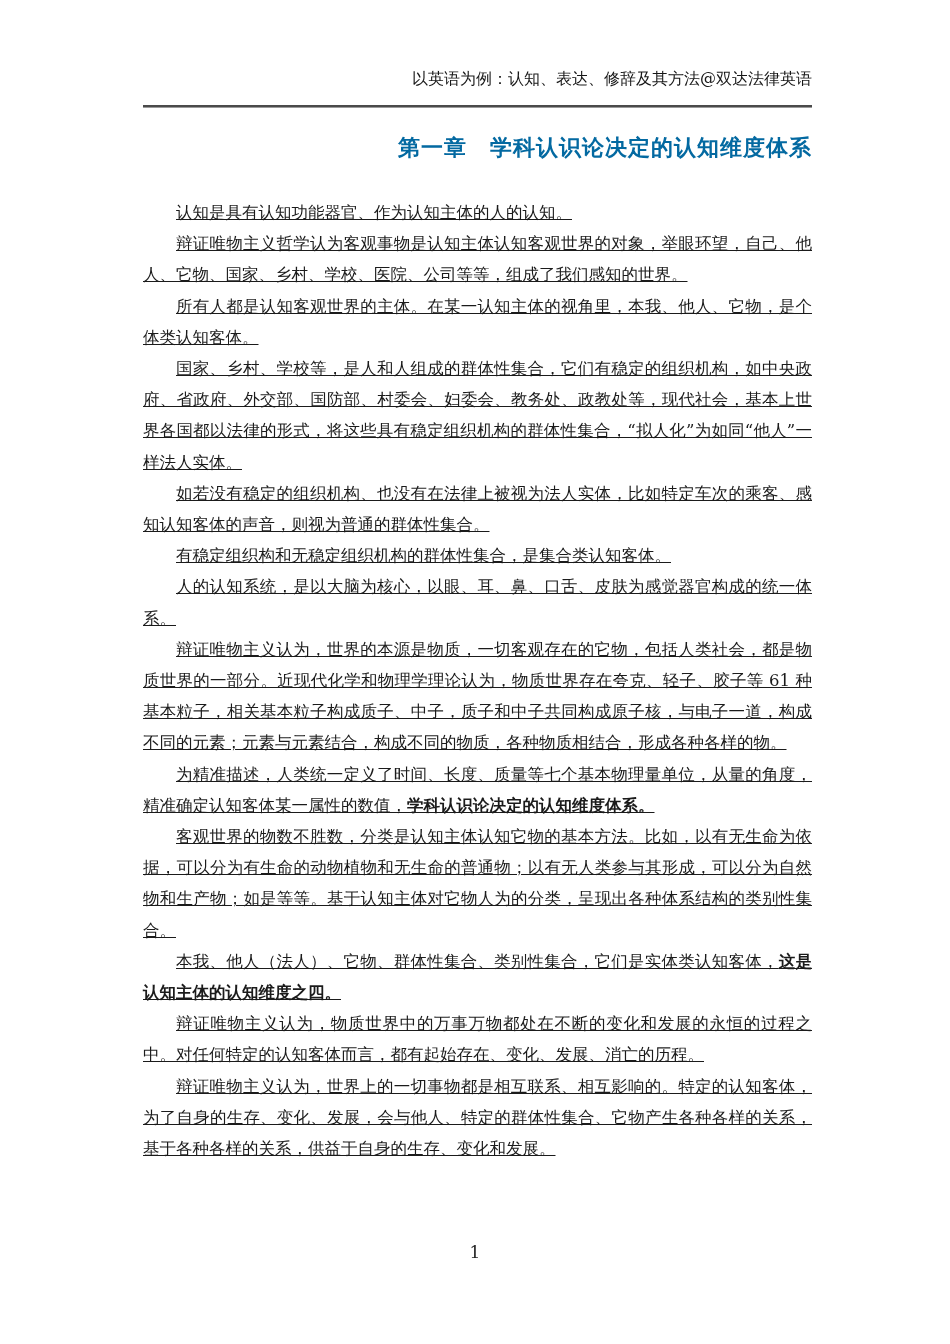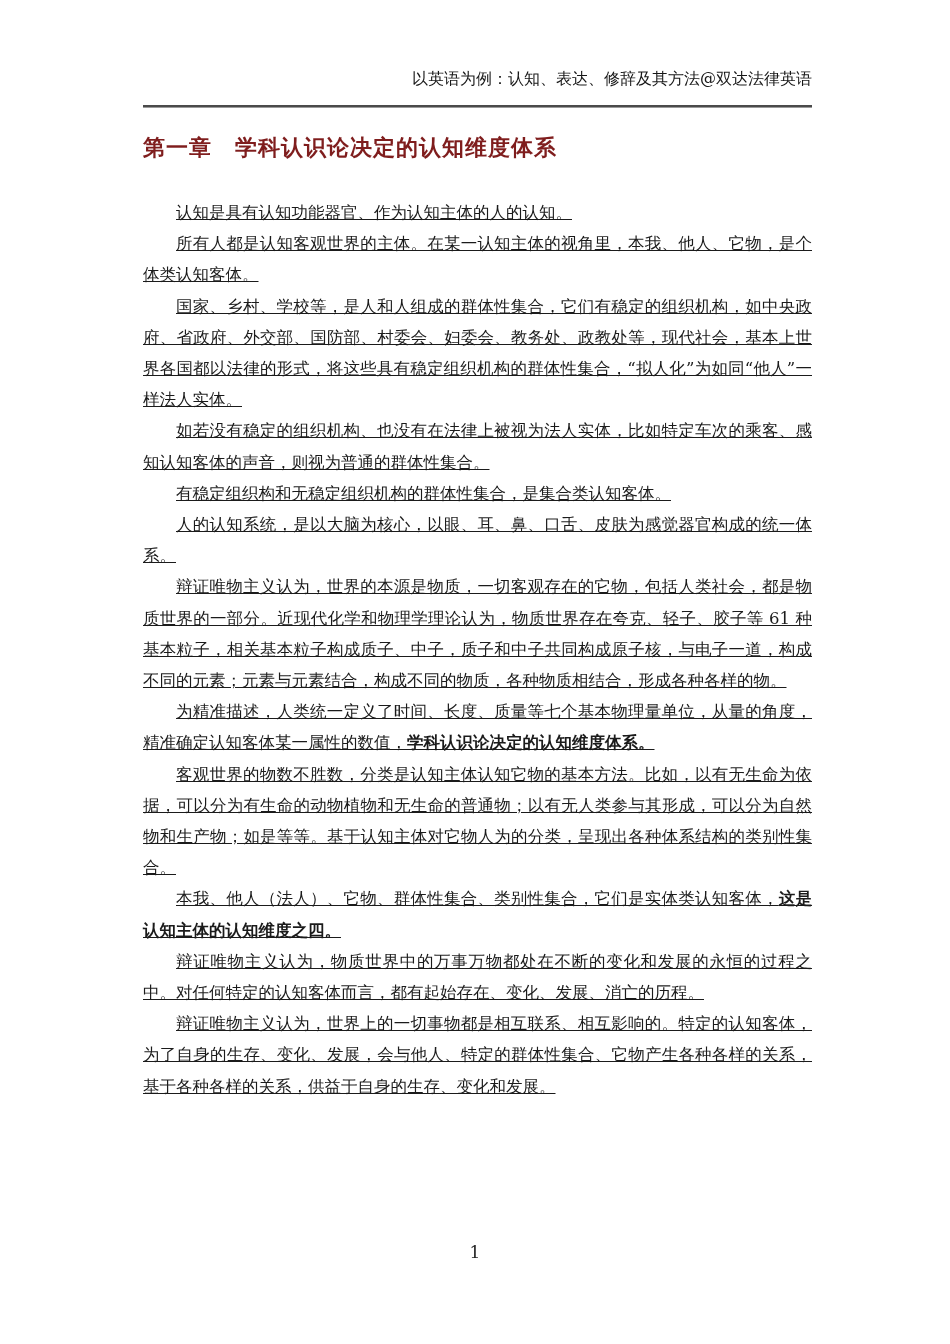--- a/index.html
+++ b/index.html
@@ -5,21 +5,21 @@
   html, body { margin:0; padding:0; }
   body {
     width:950px; height:1344px; background:#ffffff; color:#1b1b1b;
     font-family:"DejaVu Serif","Liberation Serif",serif;
   }
   .page { position:relative; width:950px; height:1344px; overflow:hidden; background:#ffffff;border-radius:10px; }
   .content { padding-left:143px; padding-right:138px; }
   .header { padding-top:68px; text-align:right; font-size:16px; line-height:22px; color:#161616; }
   .rule { margin-top:15px; height:2px; background:#4a4a4a; border-bottom:1px solid #9a9a9a; }
   .title {
-    margin:25px 0 0 0; text-align:left; font-size:22px; font-weight:bold; color:#7f1d1d;
+    margin:25px 0 0 0; text-align:right; font-size:22px; font-weight:bold; color:#0369a1;
     font-family:"DejaVu Sans","Liberation Sans",sans-serif; letter-spacing:1px;
   }
   .bodytext { margin-top:34px; font-size:16.5px; line-height:31.2px; text-align:justify; color:#1b1b1b; }
   .bodytext p { margin:0; padding:0; text-indent:2em; word-break:break-all;text-decoration:underline; }
   .b { font-weight:bold; }
   .page-number {
     position:absolute; top:1242px; left:0; width:100%;
     text-align:center; font-size:17px; color:#222;
   }
 </style>
@@ -32,20 +32,21 @@
     <div class="header">
       <span>以英语为例：认知、表达、修辞及其方法@双达法律英语</span>
     </div>
 
     <div class="rule"></div>
 
     <h1 class="title">第一章　学科认识论决定的认知维度体系</h1>
 
     <div class="bodytext">
       <p><span>认知是具有认知功能器官、作为认知主体的人的认知。</span><span class="b"></span></p>
+      <p><span>辩证唯物主义哲学认为客观事物是认知主体认知客观世界的对象，举眼环望，自己、他人、它物、国家、乡村、学校、医院、公司等等，组成了我们感知的世界。</span><span class="b"></span></p>
       <p><span>所有人都是认知客观世界的主体。在某一认知主体的视角里，本我、他人、它物，是个体类认知客体。</span><span class="b"></span></p>
       <p><span>国家、乡村、学校等，是人和人组成的群体性集合，它们有稳定的组织机构，如中央政府、省政府、外交部、国防部、村委会、妇委会、教务处、政教处等，现代社会，基本上世界各国都以法律的形式，将这些具有稳定组织机构的群体性集合，“拟人化”为如同“他人”一样法人实体。</span><span class="b"></span></p>
       <p><span>如若没有稳定的组织机构、也没有在法律上被视为法人实体，比如特定车次的乘客、感知认知客体的声音，则视为普通的群体性集合。</span><span class="b"></span></p>
       <p><span>有稳定组织构和无稳定组织机构的群体性集合，是集合类认知客体。</span><span class="b"></span></p>
       <p><span>人的认知系统，是以大脑为核心，以眼、耳、鼻、口舌、皮肤为感觉器官构成的统一体系。</span><span class="b"></span></p>
       <p><span>辩证唯物主义认为，世界的本源是物质，一切客观存在的它物，包括人类社会，都是物质世界的一部分。近现代化学和物理学理论认为，物质世界存在夸克、轻子、胶子等 61 种基本粒子，相关基本粒子构成质子、中子，质子和中子共同构成原子核，与电子一道，构成不同的元素；元素与元素结合，构成不同的物质，各种物质相结合，形成各种各样的物。</span><span class="b"></span></p>
       <p><span>为精准描述，人类统一定义了时间、长度、质量等七个基本物理量单位，从量的角度，精准确定认知客体某一属性的数值，</span><span class="b">学科认识论决定的认知维度体系。</span></p>
       <p><span>客观世界的物数不胜数，分类是认知主体认知它物的基本方法。比如，以有无生命为依据，可以分为有生命的动物植物和无生命的普通物；以有无人类参与其形成，可以分为自然物和生产物；如是等等。基于认知主体对它物人为的分类，呈现出各种体系结构的类别性集合。</span><span class="b"></span></p>
       <p><span>本我、他人（法人）、它物、群体性集合、类别性集合，它们是实体类认知客体，</span><span class="b">这是认知主体的认知维度之四。</span></p>
       <p><span>辩证唯物主义认为，物质世界中的万事万物都处在不断的变化和发展的永恒的过程之中。对任何特定的认知客体而言，都有起始存在、变化、发展、消亡的历程。</span><span class="b"></span></p>

